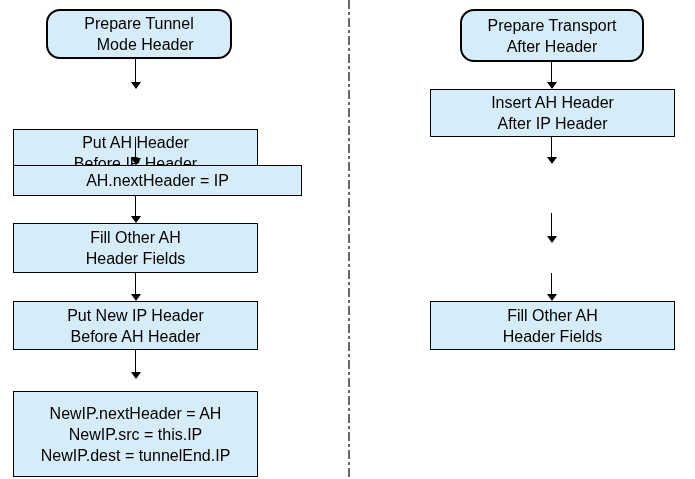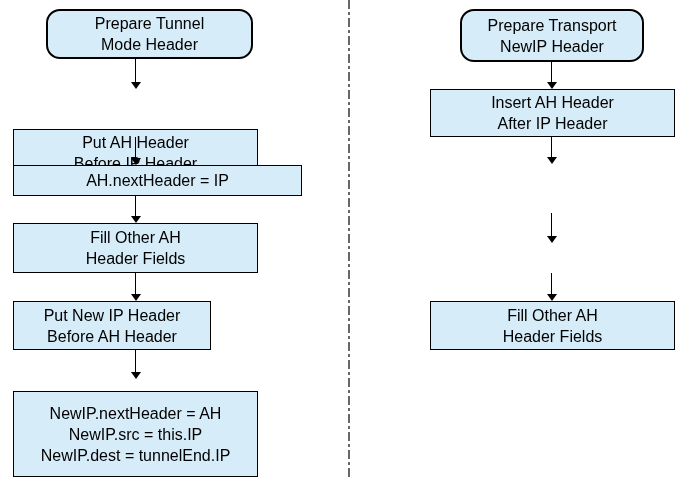--- a/index.html
+++ b/index.html
@@ -59,25 +59,25 @@
     height: 479px;
     background: repeating-linear-gradient(
       to bottom,
       var(--divider) 0px, var(--divider) 9px,
       transparent 9px, transparent 12px,
       var(--divider) 12px, var(--divider) 15px,
       transparent 15px, transparent 18px
     );
   }
   
-  .n-l1 { left: 46px;  top: 9px;   width: 207px; height: 50px; }
+  .n-l1 { left: 46px;  top: 9px;   width: 186px; height: 50px; text-align: right; }
   .n-l2 { left: 13px;  top: 89px;  width: 245px; height: 48px; margin-top: 40px; }
   .n-l3 { left: 13px;  top: 165px; width: 289px; height: 31px; }
   .n-l4 { left: 13px;  top: 223px; width: 245px; height: 50px; }
-  .n-l5 { left: 13px;  top: 301px; width: 198px; height: 49px; }
+  .n-l5 { left: 13px;  top: 301px; width: 245px; height: 49px; }
   .n-l6 { left: 13px;  top: 391px; width: 245px; height: 86px; }
   .a-l1 { left: 135px; top: 59px;  height: 23px; }
   .a-l2 { left: 135px; top: 137px; height: 21px; }
   .a-l3 { left: 135px; top: 196px; height: 20px; }
   .a-l4 { left: 135px; top: 273px; height: 21px; }
   .a-l5 { left: 135px; top: 350px; height: 22px; }
   
   .n-r1 { left: 460px; top: 9px;   width: 184px; height: 53px; }
   .n-r2 { left: 430px; top: 89px;  width: 245px; height: 48px; }
   .n-r3 { left: 430px; top: 164px; width: 245px; height: 49px; }
@@ -107,21 +107,21 @@
   <div class="node n-l5">Put New IP Header
 Before AH Header</div>
   <div class="arrow a-l5"></div>
   <div class="node n-l6">NewIP.nextHeader = AH
 NewIP.src = this.IP
 NewIP.dest = tunnelEnd.IP</div>
 
   <div class="divider"></div>
 
   <div class="node rounded n-r1">Prepare Transport
-NewIP Header</div>
+After Header</div>
   <div class="arrow a-r1"></div>
   <div class="node n-r2">Insert AH Header
 After IP Header</div>
   <div class="arrow a-r2"></div>
   <div class="arrow a-r3"></div>
   <div class="arrow a-r4"></div>
   <div class="node n-r5">Fill Other AH
 Header Fields</div>
 
 </div>

